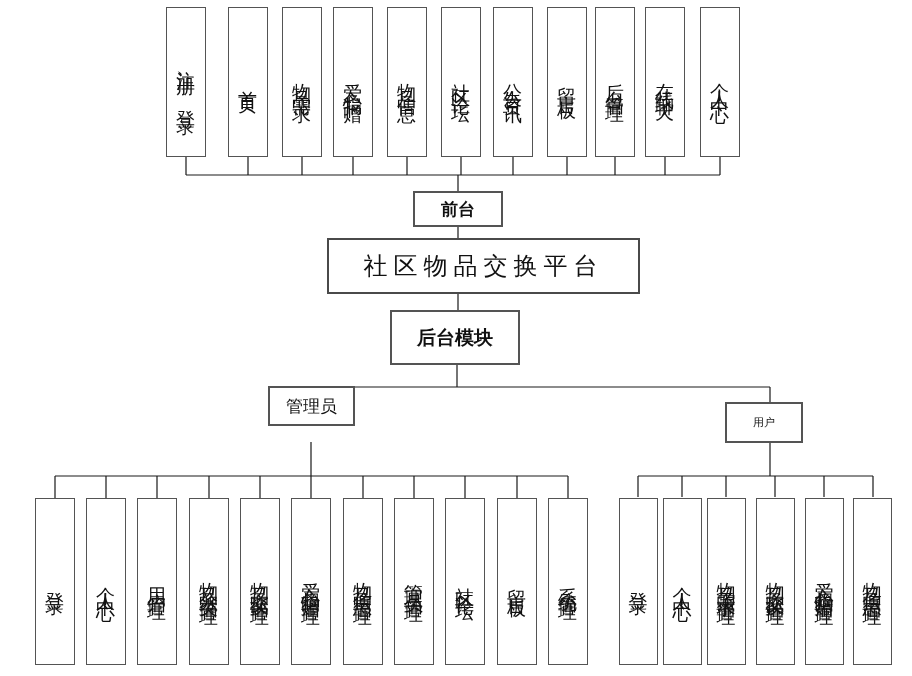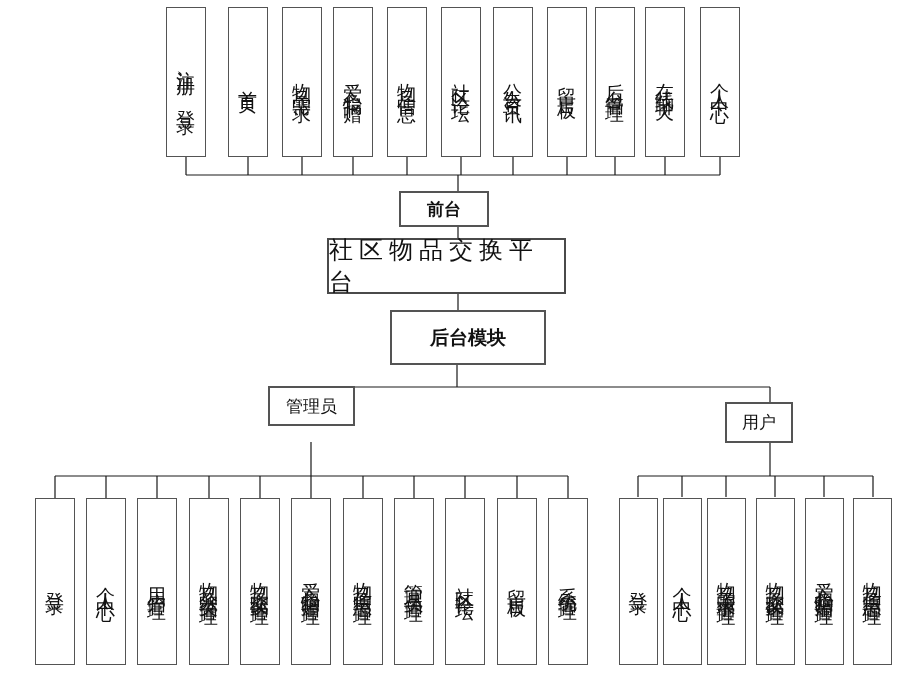--- a/index.html
+++ b/index.html
@@ -15,28 +15,28 @@
   }
   .vbox{width:40px;}
   .vbox .vtext{
     writing-mode:vertical-rl;text-orientation:upright;
     font-size:19px;letter-spacing:7px;line-height:1;white-space:nowrap;
   }
   .top-row{top:7px;height:150px;}
   .bot-row{top:498px;height:167px;}
   .bot-row .vtext{letter-spacing:5px;}
   .hbox{font-family:"Liberation Sans", sans-serif;}
-  #front-stage{left:399px;top:191px;width:90px;height:36px;font-size:17px;font-weight:600;border-width:2px;}
+  #front-stage{left:413px;top:191px;width:90px;height:36px;font-size:17px;font-weight:600;border-width:2px;}
   #platform-title{
-    left:327px;top:238px;width:239px;height:56px;
+    left:327px;top:238px;width:313px;height:56px;
     font-size:24px;letter-spacing:6px;border-width:2px;border-color:#4a4a4a;
   }
-  #backend-module{left:390px;top:310px;width:156px;height:55px;font-size:19px;font-weight:600;border-width:2px;}
+  #backend-module{left:390px;top:310px;width:130px;height:55px;font-size:19px;font-weight:600;border-width:2px;}
   #admin-node{left:268px;top:386px;width:87px;height:40px;font-size:17px;border-width:2px;}
-  #user-node{left:725px;top:402px;width:68px;height:41px;font-size:17px;border-width:2px;}
+  #user-node{left:725px;top:402px;width:78px;height:41px;font-size:11px;border-width:2px;}
   .br{width:39px;}
 </style>
 </head>
 <body>
 
 <div id="canvas">
 
   <svg id="wires" width="912" height="676">
     <path fill="none" stroke="#1a1a1a" stroke-width="1.2" d="
       M186 157v18 M248 157v18 M302 157v18 M353 157v18 M407 157v18 M461 157v18

